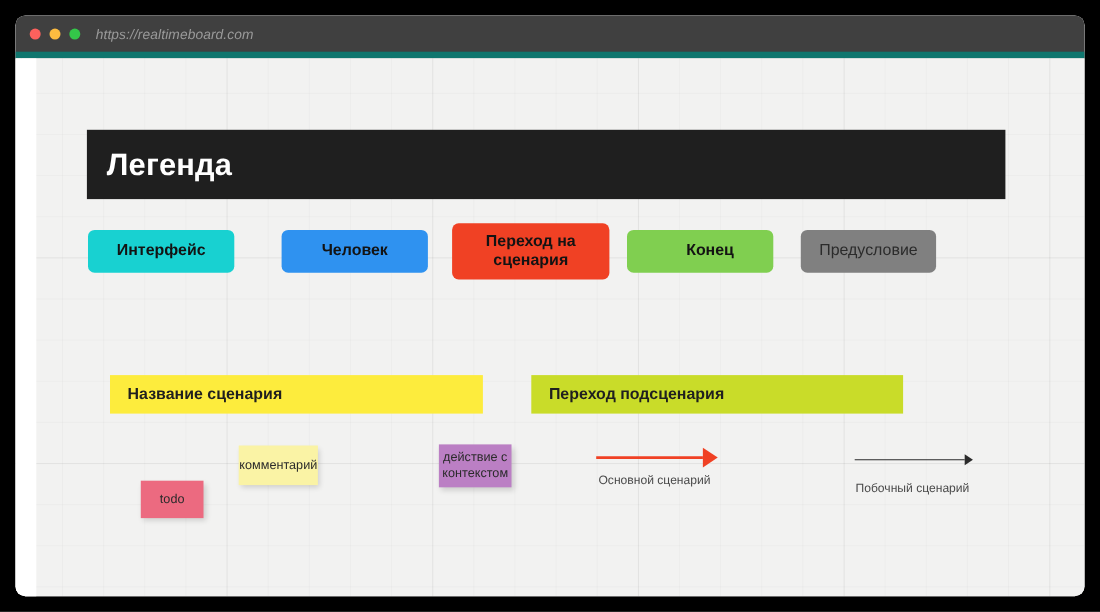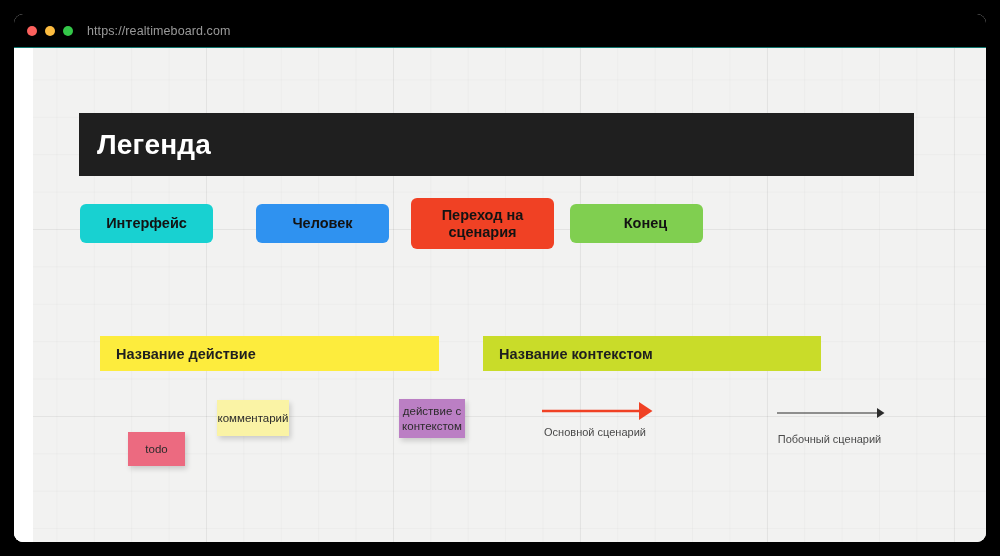--- a/index.html
+++ b/index.html
@@ -24,24 +24,25 @@
     height: 528px;
     background: #ffffff;
     border-radius: 9px;
     overflow: hidden;
     box-shadow: 0 2px 14px rgba(0,0,0,0.35);
   }
 
   .titlebar {
     position: relative;
     height: 33px;
-    background: #000000;
-    border-bottom: 1px solid #0f766e;
-    display: flex;
-    align-items: center;
+    background: #404040;
+    border-bottom: 6px solid #0f766e;
+    display: flex;
+    align-items: center;
+    font-style: italic;
   }
   .traffic-lights {
     display: flex;
     align-items: center;
     gap: 8px;
     margin-left: 13px;
   }
   .light {
     width: 10px;
     height: 10px;
@@ -196,27 +197,30 @@
         </div>
       <div class="chip" style="left: 176px; top: 6px; width: 133px; height: 39px; background: rgb(47, 146, 240); color: rgb(19, 19, 19); font-weight: bold;">
           <span>Человек</span>
         </div>
       <div class="chip" style="left: 331px; top: 0px; width: 143px; height: 51px; background: rgb(240, 65, 36); color: rgb(19, 19, 19); font-weight: bold;">
           <span>Переход на сценария</span>
         </div>
       <div class="chip" style="left: 490px; top: 6px; width: 133px; height: 39px; background: rgb(128, 207, 80); color: rgb(19, 19, 19); font-weight: bold; padding-left: 26px;">
           <span>Конец</span>
         </div>
+      <div class="chip" style="left: 648px; top: 6px; width: 123px; height: 39px; background: rgb(128, 128, 128); color: rgb(43, 43, 43); font-weight: normal;">
+          <span>Предусловие</span>
+        </div>
     </div>
 
     <div class="scenario-bar" style="left: 86px; top: 288px; width: 339px; height: 35px; background: rgb(253, 236, 61);">
-        <span>Название действие</span>
+        <span>Название сценария</span>
       </div>
     <div class="scenario-bar" style="left: 469px; top: 288px; width: 338px; height: 35px; background: rgb(201, 220, 41);">
-        <span>Название контекстом</span>
+        <span>Переход подсценария</span>
       </div>
 
     <div class="sticky" style="left: 114px; top: 353px; width: 57px; height: 34px; background: rgb(236, 106, 128); margin-top: 31px;">
         <span>todo</span>
       </div>
     <div class="sticky" style="left: 203px; top: 352px; width: 72px; height: 36px; background: rgb(250, 243, 165);">
         <span>комментарий</span>
       </div>
     <div class="sticky" style="left: 385px; top: 351px; width: 66px; height: 39px; background: rgb(187, 127, 196);">
         <span>действие с контекстом</span>

